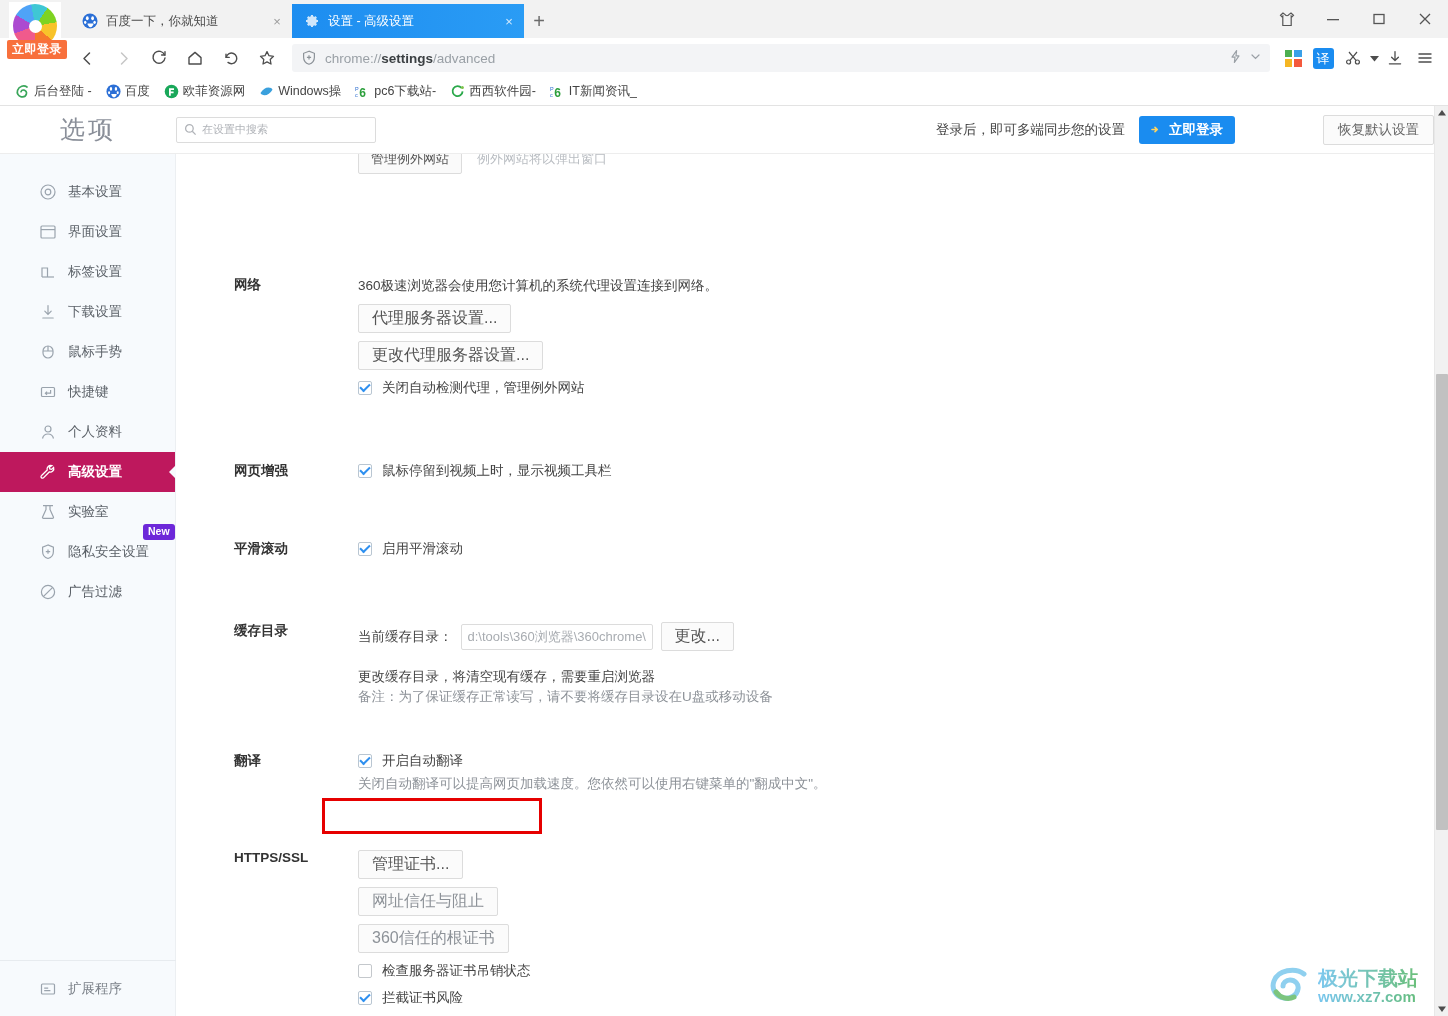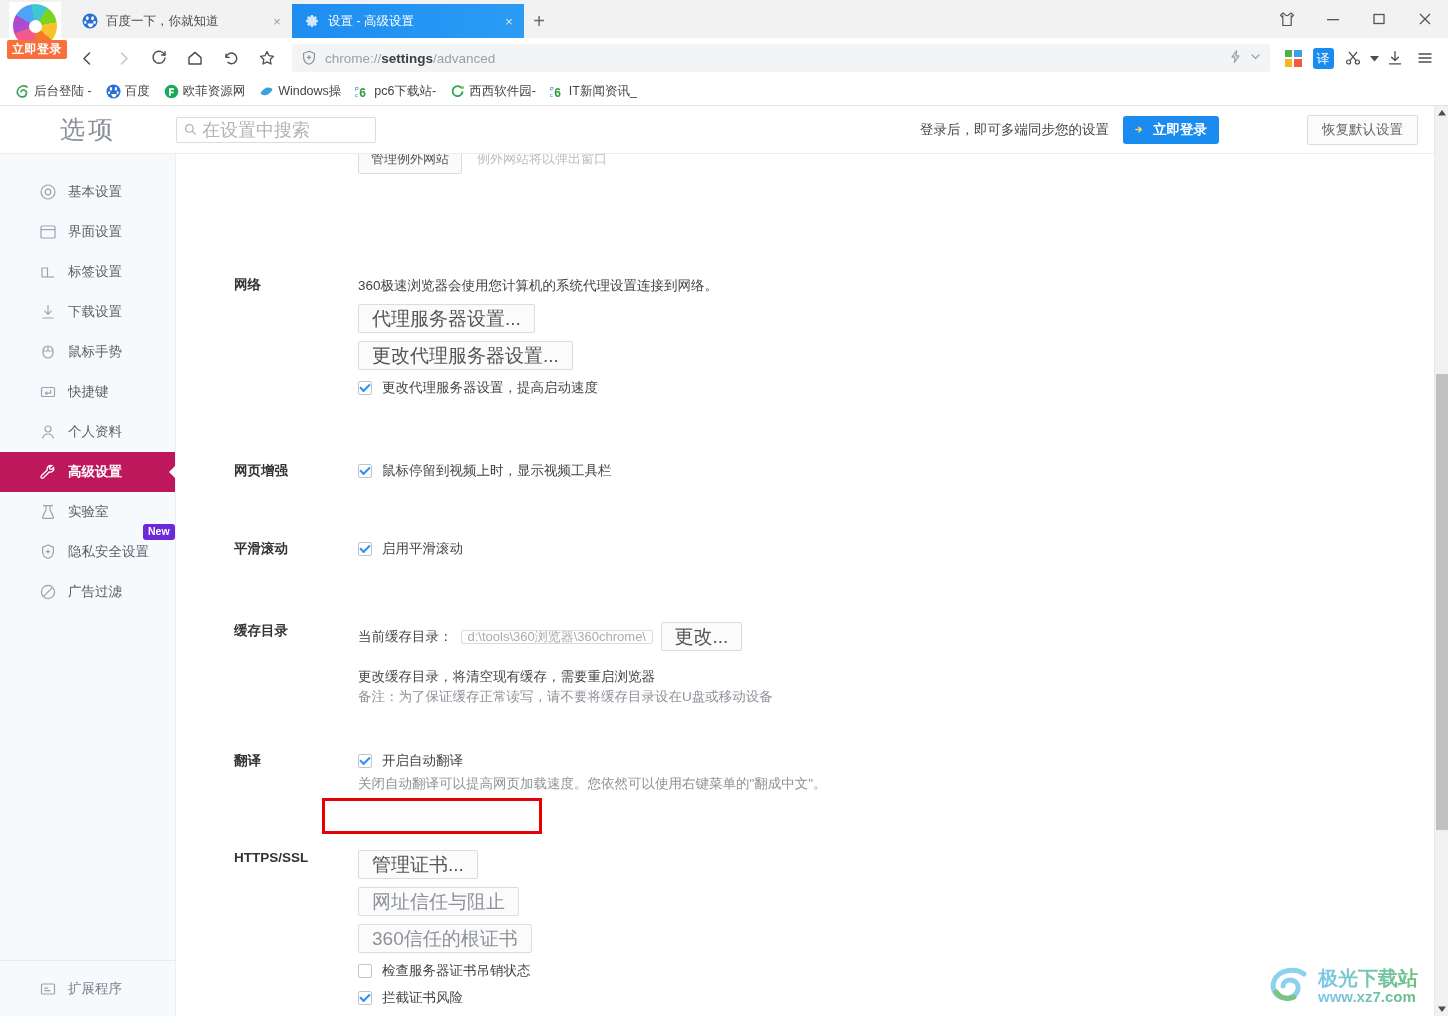--- a/index.html
+++ b/index.html
@@ -142,22 +142,22 @@
     display: flex; align-items: center;
   }
   .page-title {
     width: 176px; text-align: center;
     font-size: 25px; color: #8a8f99; font-weight: normal; letter-spacing: 3px;
   }
   .search-box {
     width: 200px; height: 26px; border: 1px solid #dcdcdc; border-radius: 2px;
     display: flex; align-items: center; padding: 0 7px; background: #fff;
   }
-  .search-box .ph { font-size: 18px; color: #b0b3b8; margin-left: 5px; }
-  .head-right { margin-left: auto; display: flex; align-items: center; padding-right: 16px; }
+  .search-box .ph { font-size: 11px; color: #b0b3b8; margin-left: 5px; }
+  .head-right { margin-left: auto; display: flex; align-items: center; }
   .sync-text { font-size: 13.5px; color: #454545; margin-right: 14px; }
   .btn-login {
     background: #1a8cf0; color: #fff; font-size: 13.5px; font-weight: bold;
     height: 28px; border-radius: 3px; display: flex; align-items: center;
     padding: 0 12px; gap: 5px;
   }
   .btn-reset {
     margin-left: 88px;
     border: 1px solid #dcdcdc; background: #fbfbfb; color: #666;
     font-size: 13.5px; height: 30px; border-radius: 2px;
@@ -215,39 +215,39 @@
   .sec-label {
     width: 182px; padding-left: 58px;
     font-size: 13.5px; font-weight: bold; color: #333; flex: 0 0 182px;
   }
   .sec-body { flex: 1 1 auto; }
   .desc { font-size: 13.5px; color: #444; line-height: 20px; }
   .desc.muted { color: #8d9298; }
   .btn {
     display: inline-flex; align-items: center; justify-content: center;
     border: 1px solid #dcdcdc; background: #fbfbfb; color: #555;
-    font-size: 19px; height: 29px; padding: 0 13px; border-radius: 2px;
+    font-size: 16px; height: 29px; padding: 0 13px; border-radius: 2px;
     margin-top: 8px;
   }
   .btn.gray { color: #8d9298; }
   .ck { display: flex; align-items: center; font-size: 13.5px; color: #444; margin-top: 9px; }
   .box {
     width: 14px; height: 14px; flex: 0 0 14px; margin-right: 10px;
     border: 1px solid #c4c8cc; border-radius: 2px; background: #fff;
     display: flex; align-items: center; justify-content: center;
   }
   .box.on { border-color: #b9c6d2; }
   .box.on::after {
     content: ""; width: 8px; height: 4px;
     border-left: 2px solid #2f90f0; border-bottom: 2px solid #2f90f0;
     transform: rotate(-45deg) translate(1px, -1px);
   }
   .row-inline { display: flex; align-items: center; gap: 8px; }
   .path-input {
-    width: 192px; height: 14px; border: 1px solid #dcdcdc; border-radius: 2px;
+    width: 192px; height: 26px; border: 1px solid #dcdcdc; border-radius: 2px;
     background: #fff; display: flex; align-items: center; padding: 0 6px;
     font-size: 13px; color: #a8acb1; overflow: hidden; white-space: nowrap;
   }
   .redbox {
     position: absolute; border: 3px solid #e60000;
     left: 322px; top: 692px; width: 220px; height: 36px;
   }
 
   
   .vscroll {
@@ -614,21 +614,21 @@
     </div>
 
     <div class="section" style="top:122px;">
       <div class="sec-label">网络</div>
       <div class="sec-body">
         <div class="desc">360极速浏览器会使用您计算机的系统代理设置连接到网络。</div>
         <div><span class="btn">代理服务器设置...</span></div>
         <div><span class="btn">更改代理服务器设置...</span></div>
         <div class="ck">
           <span class="box on"></span>
-          <span>更改代理服务器设置，提高启动速度</span>
+          <span>关闭自动检测代理，管理例外网站</span>
         </div>
       </div>
     </div>
 
     <div class="section" style="top:308px;">
       <div class="sec-label">网页增强</div>
       <div class="sec-body">
         <div class="ck" style="margin-top:0;">
           <span class="box on"></span>
           <span>鼠标停留到视频上时，显示视频工具栏</span>

